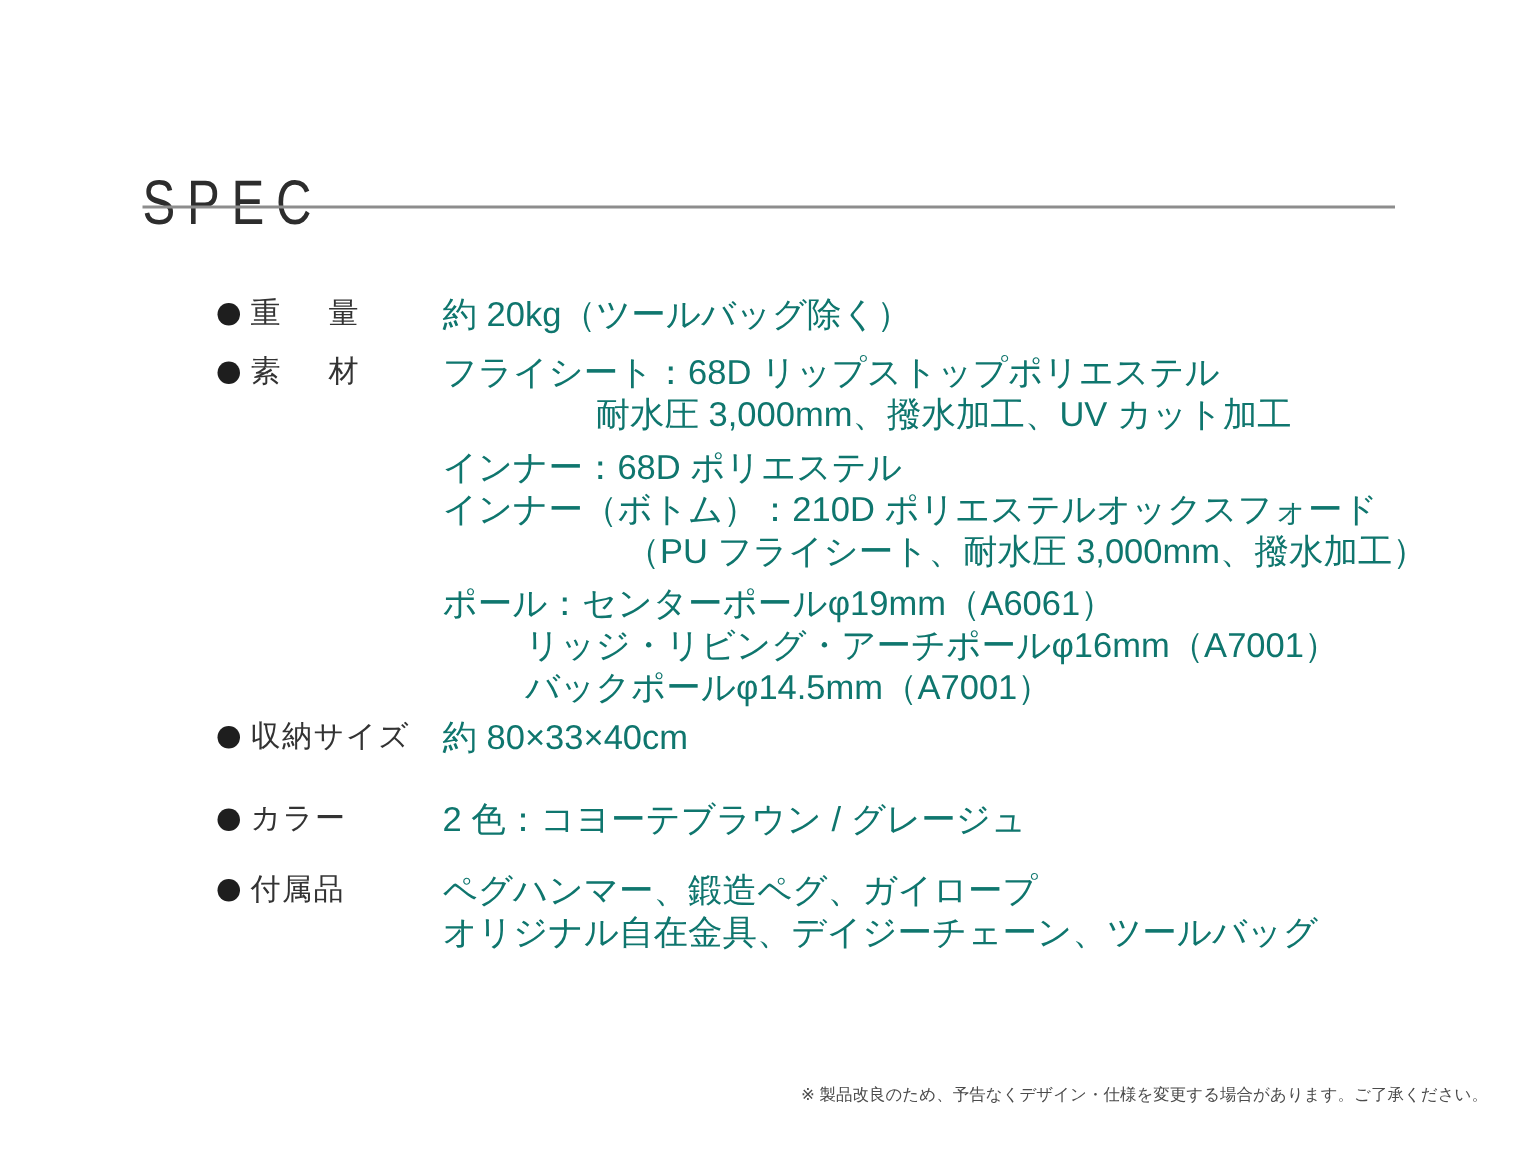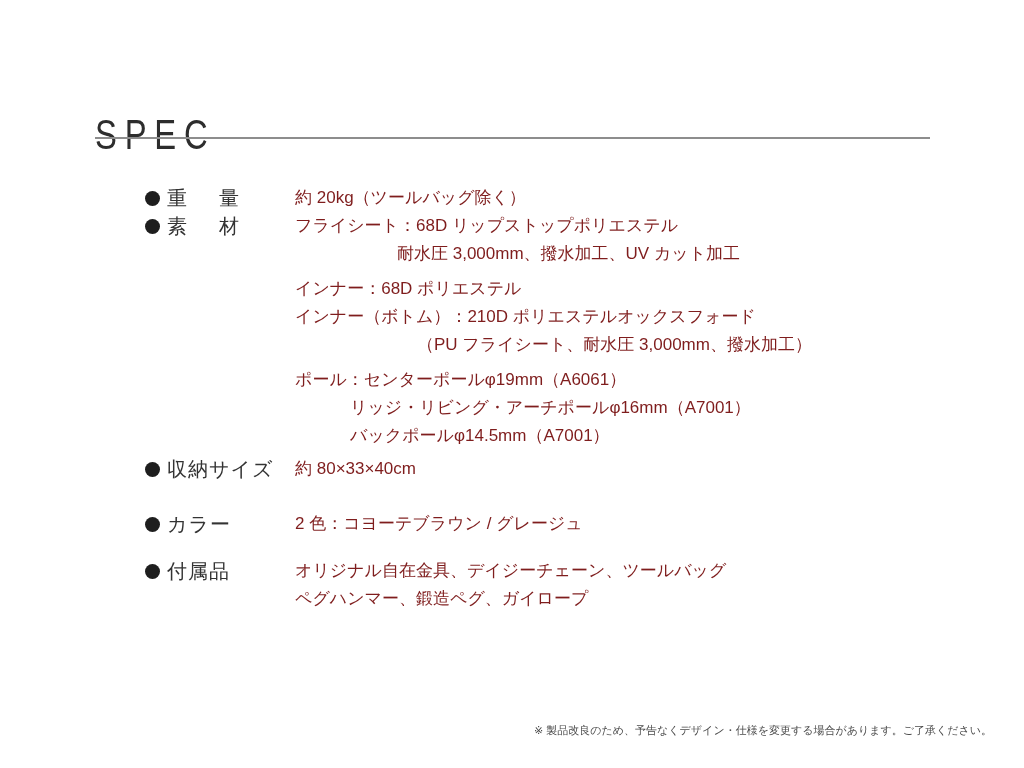--- a/index.html
+++ b/index.html
@@ -28,21 +28,21 @@
     position: absolute;
     left: 95px; top: 137px;
     width: 835px; height: 2px;
     background: #8d8d8d;
   }
   .rows {
     position: absolute;
     left: 145px; top: 184px;
     width: 820px;
   }
-  .row { display: flex; align-items: flex-start; }
+  .row { display: flex; align-items: flex-start; margin-top: 11px; }
   .bullet {
     flex: 0 0 15px;
     width: 15px; height: 15px;
     border-radius: 50%;
     background: #1e1e1e;
     margin-top: 7px;
   }
   .label {
     flex: 0 0 128px;
     width: 128px;
@@ -53,21 +53,21 @@
     color: #333333;
     white-space: nowrap;
   }
   .j2 {
     display: inline-block;
     width: 72px;
     text-align: justify;
     text-align-last: justify;
     letter-spacing: 0;
   }
-  .value { font-size: 17px; line-height: 28px; color: #7f1d1d; }
+  .value { font-size: 23px; line-height: 28px; color: #0f766e; }
   .value p { margin: 0; white-space: nowrap; }
   .grp + .grp { margin-top: 7px; }
   .ind-a { padding-left: 102px; }
   .ind-b { padding-left: 122px; }
   .ind-c { padding-left: 55px; }
   .mt24 { }
   .mt5  { margin-top: 5px; }
   .mt27 { margin-top: 27px; }
   .mt29 { margin-top: 19px; }
   .footnote {
@@ -129,20 +129,20 @@
     <span class="label">カラー</span>
     <div class="value">
       <p>2 色：コヨーテブラウン / グレージュ</p>
     </div>
   </section>
 
   <section class="row mt29">
     <span class="bullet"></span>
     <span class="label">付属品</span>
     <div class="value">
+      <p>ペグハンマー、鍛造ペグ、ガイロープ</p>
       <p>オリジナル自在金具、デイジーチェーン、ツールバッグ</p>
-      <p>ペグハンマー、鍛造ペグ、ガイロープ</p>
     </div>
   </section>
 
 </div>
 
 <div class="footnote">※ 製品改良のため、予告なくデザイン・仕様を変更する場合があります。ご了承ください。</div>
 
 </body></html>

